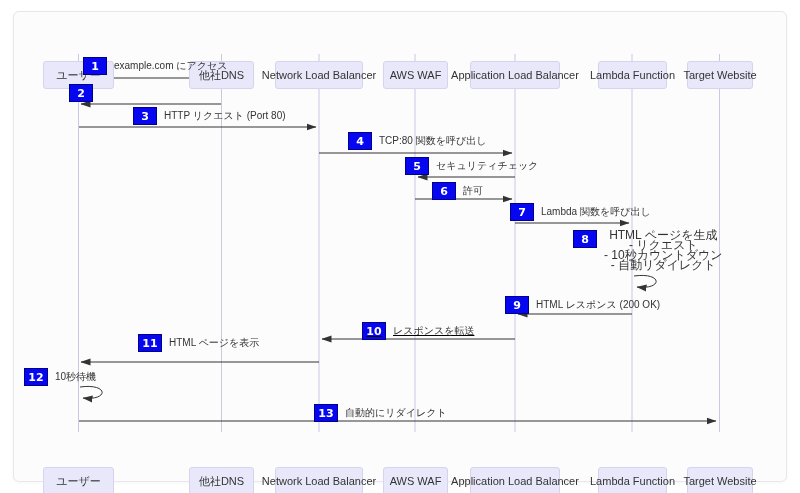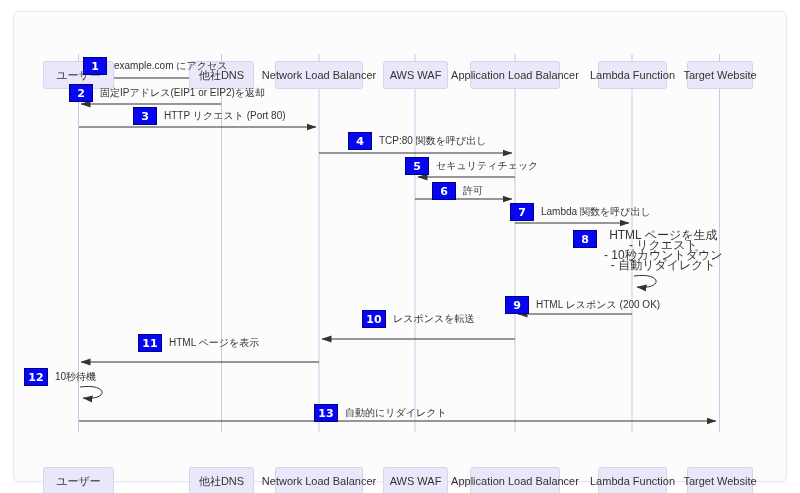--- a/index.html
+++ b/index.html
@@ -112,21 +112,20 @@
   <div class="actor-box" style="left:687px; top:432px; width:66px;">
       <span>Target Website</span>
     </div>
 
   <div class="msg" style="left:83px; top:57px;">
     <span class="num">1</span>
     <span class="txt">example.com にアクセス</span>
   </div>
   <div class="msg" style="left:69px; top:84px;">
     <span class="num">2</span>
-    <span class="txt">固定IPアドレス(EIP1 or EIP2)を返却</span>
   </div>
   <div class="msg" style="left:133px; top:107px;">
     <span class="num">3</span>
     <span class="txt">HTTP リクエスト (Port 80)</span>
   </div>
   <div class="msg" style="left:348px; top:132px;">
     <span class="num">4</span>
     <span class="txt">TCP:80 関数を呼び出し</span>
   </div>
   <div class="msg" style="left:405px; top:157px;">
@@ -147,21 +146,21 @@
       <span>HTML ページを生成</span><br>
       <span>- リクエスト</span><br>
       <span>- 10秒カウントダウン</span><br>
       <span>- 自動リダイレクト</span>
     </span>
   </div>
   <div class="msg" style="left:505px; top:296px;">
     <span class="num">9</span>
     <span class="txt">HTML レスポンス (200 OK)</span>
   </div>
-  <div class="msg" style="left:362px; top:310px;">
+  <div class="msg" style="left:362px; top:322px;text-decoration:underline;">
     <span class="num">10</span>
     <span class="txt">レスポンスを転送</span>
   </div>
   <div class="msg" style="left:138px; top:334px;">
     <span class="num">11</span>
     <span class="txt">HTML ページを表示</span>
   </div>
   <div class="msg" style="left:24px; top:368px;">
     <span class="num">12</span>
     <span class="txt">10秒待機</span>

